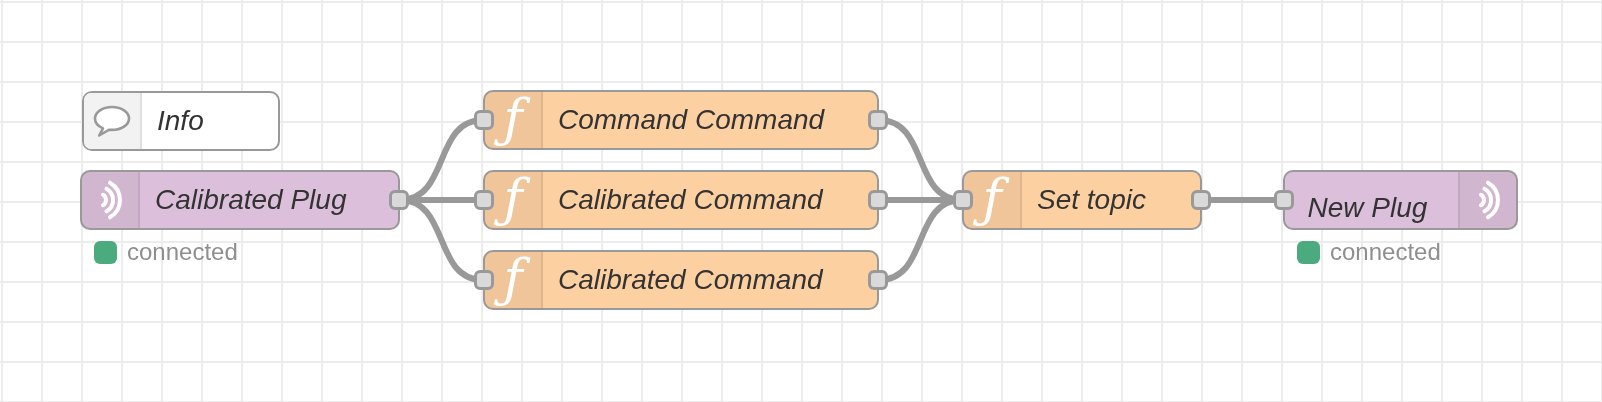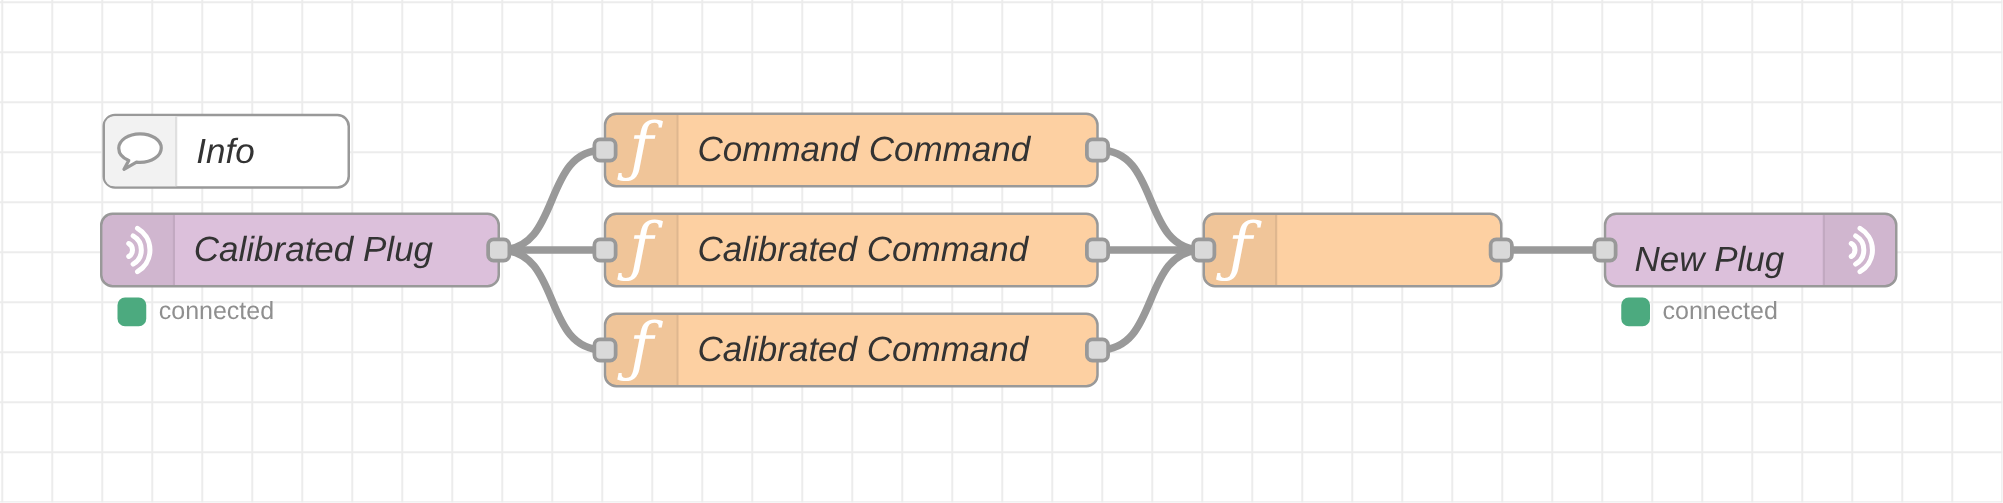--- a/index.html
+++ b/index.html
@@ -101,21 +101,21 @@
     gap: 10px;
     z-index: 2;
   }
   .status-dot {
     width: 23px;
     height: 23px;
     border-radius: 6px;
     background: #4caa7f;
   }
   .status-label {
-    font-size: 20px;
+    font-size: 24px;
     color: #8f8f8f;
   }
 </style>
 </head>
 <body>
 
 <div class="canvas">
 
   <svg class="wires" width="1602" height="402" viewBox="0 0 1602 402">
     <path d="M400 200 C450 200 433 120 483 120"></path>
@@ -179,20 +179,21 @@
     </div>
     <div class="node-label">Calibrated Command</div>
     <div class="port port-in"></div>
     <div class="port port-out"></div>
   </div>
 
   <div class="node node-function" style="left:962px; top:170px; width:240px;">
     <div class="icon-section icon-shade-left">
       <span class="func-glyph">ƒ</span>
     </div>
+    <div class="node-label">Set topic</div>
     <div class="port port-in"></div>
     <div class="port port-out"></div>
   </div>
 
   <div class="node node-plug" style="left:1283px; top:170px; width:235px;">
     <div class="node-label node-label-center">New Plug</div>
     <div class="icon-section icon-shade-right">
       <svg width="34" height="48" viewBox="0 0 34 48">
         <g fill="none" stroke="#ffffff" stroke-width="4" stroke-linecap="round">
           <path d="M10 18.8 A6 6 0 0 1 10 29.2"></path>

